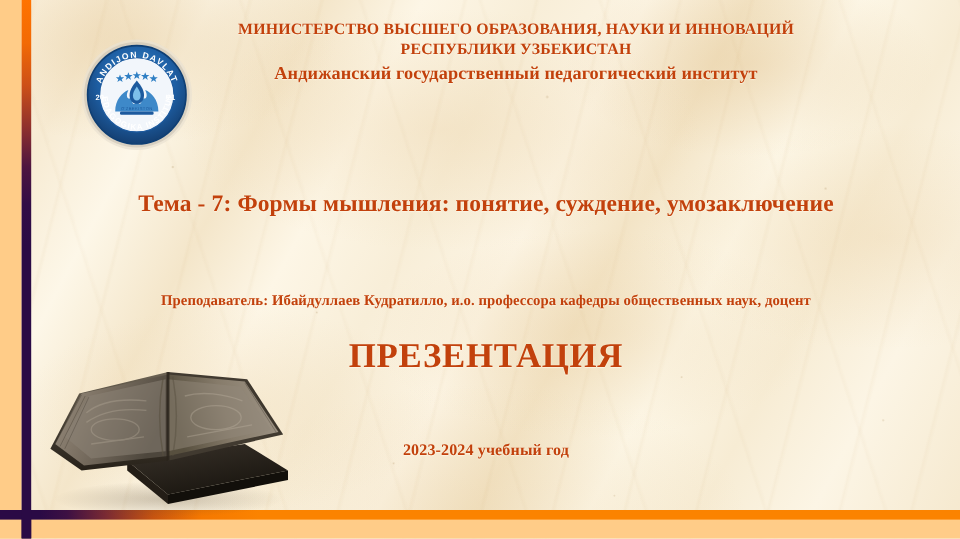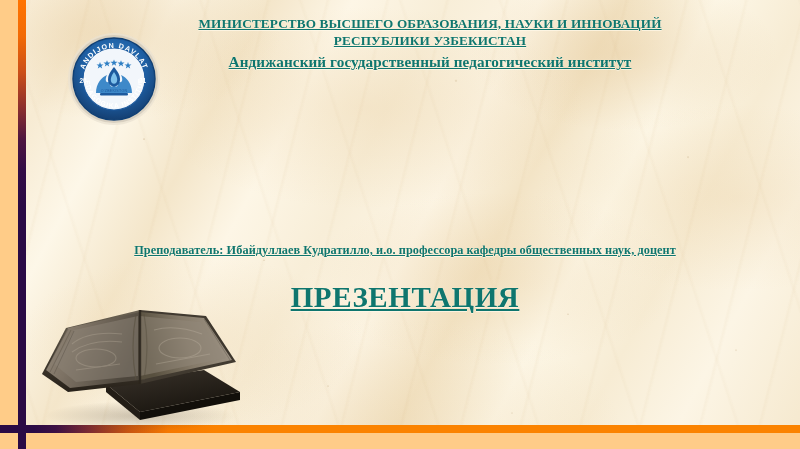--- a/index.html
+++ b/index.html
@@ -117,29 +117,28 @@
   .book {
     position: absolute;
     left: 28px; top: 288px;
     width: 220px; height: 145px;
   }
   .book svg { display: block; width: 220px; height: 145px; }
 
   
   .txt {
     position: absolute;
-    color: #0f766e;
+    color: #c2410c;
     font-weight: bold;
     text-align: center;
     line-height: 1.22;
     white-space: nowrap;
     text-shadow:
       0 0 1px rgba(255,245,225,0.95),
       0 1px 1px rgba(255,248,232,0.75);
-    text-decoration: underline;
   }
 
   #header-line1 {
     left: 80px; top: 16px;
     width: 700px;
     font-size: 13.2px;
     letter-spacing: 0.15px;
   }
   #header-line2 {
     left: 80px; top: 33px;
@@ -307,19 +306,21 @@
         <path d="M180,32 L206,73"></path>
           <path d="M176,31 L202,72"></path>
       </g>
     </svg>
   </div>
 
   <div class="txt" id="header-line1">МИНИСТЕРСТВО ВЫСШЕГО ОБРАЗОВАНИЯ, НАУКИ И ИННОВАЦИЙ</div>
   <div class="txt" id="institute-name">Андижанский государственный педагогический институт</div>
   <div class="txt" id="header-line2">РЕСПУБЛИКИ УЗБЕКИСТАН</div>
 
+  <div class="txt" id="topic-title">Тема - 7: Формы мышления: понятие, суждение, умозаключение</div>
 
   <div class="txt" id="lecturer">Преподаватель: Ибайдуллаев Кудратилло, и.о. профессора кафедры общественных наук, доцент</div>
 
   <div class="txt" id="presentation-word">ПРЕЗЕНТАЦИЯ</div>
 
+  <div class="txt" id="academic-year">2023-2024 учебный год</div>
 
 </div>
 
 </body></html>

